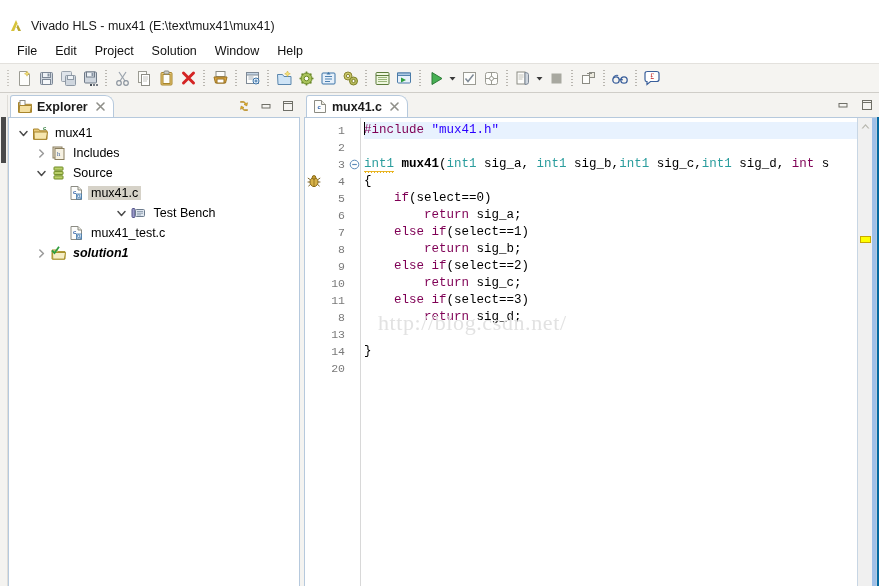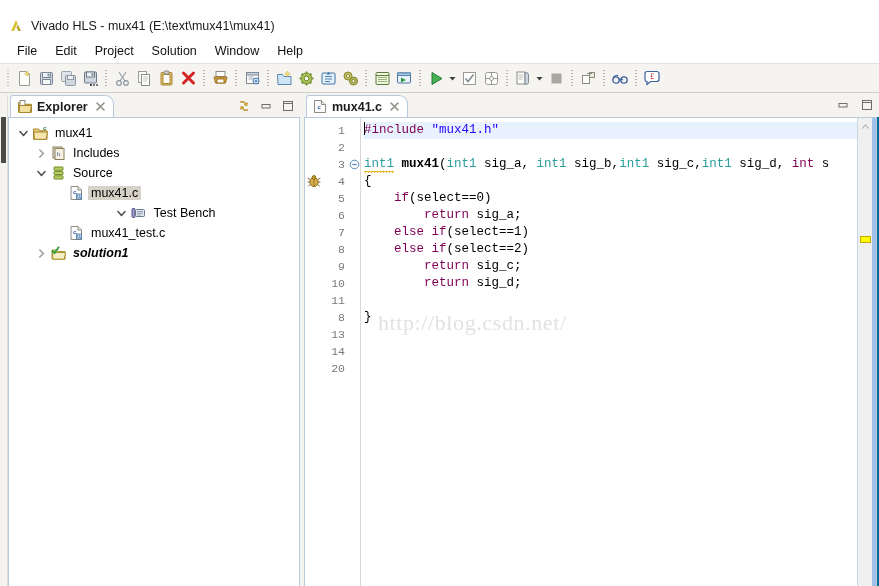--- a/index.html
+++ b/index.html
@@ -757,22 +757,24 @@
 
           <div class="codearea">
             <div id="code">
                 <div class="cline hl"><span class="caret"></span><span class="tk-pre">#include</span><span class="tk-pl"> </span><span class="tk-str">"mux41.h"</span></div>
                 <div class="cline">&nbsp;</div>
                 <div class="cline"><span class="tk-type squiggle">int1</span><span class="tk-pl"> </span><span class="tk-fn">mux41</span><span class="tk-pl">(</span><span class="tk-type">int1</span><span class="tk-pl"> sig_a, </span><span class="tk-type">int1</span><span class="tk-pl"> sig_b,</span><span class="tk-type">int1</span><span class="tk-pl"> sig_c,</span><span class="tk-type">int1</span><span class="tk-pl"> sig_d, </span><span class="tk-kw">int</span><span class="tk-pl"> s</span></div>
                 <div class="cline"><span class="tk-pl">{</span></div>
                 <div class="cline"><span class="tk-pl">    </span><span class="tk-kw">if</span><span class="tk-pl">(select==0)</span></div>
                 <div class="cline"><span class="tk-pl">        </span><span class="tk-kw">return</span><span class="tk-pl"> sig_a;</span></div>
                 <div class="cline"><span class="tk-pl">    </span><span class="tk-kw">else</span><span class="tk-pl"> </span><span class="tk-kw">if</span><span class="tk-pl">(select==1)</span></div>
+                <div class="cline"><span class="tk-pl">        </span><span class="tk-kw">return</span><span class="tk-pl"> sig_b;</span></div>
                 <div class="cline"><span class="tk-pl">    </span><span class="tk-kw">else</span><span class="tk-pl"> </span><span class="tk-kw">if</span><span class="tk-pl">(select==2)</span></div>
                 <div class="cline"><span class="tk-pl">        </span><span class="tk-kw">return</span><span class="tk-pl"> sig_c;</span></div>
+                <div class="cline"><span class="tk-pl">    </span><span class="tk-kw">else</span><span class="tk-pl"> </span><span class="tk-kw">if</span><span class="tk-pl">(select==3)</span></div>
                 <div class="cline"><span class="tk-pl">        </span><span class="tk-kw">return</span><span class="tk-pl"> sig_d;</span></div>
                 <div class="cline">&nbsp;</div>
                 <div class="cline"><span class="tk-pl">}</span></div>
                 <div class="cline">&nbsp;</div>
               </div>
             <div class="watermark">http://blog.csdn.net/</div>
           </div>
 
           <div class="overview">
             <div class="ov-up">

